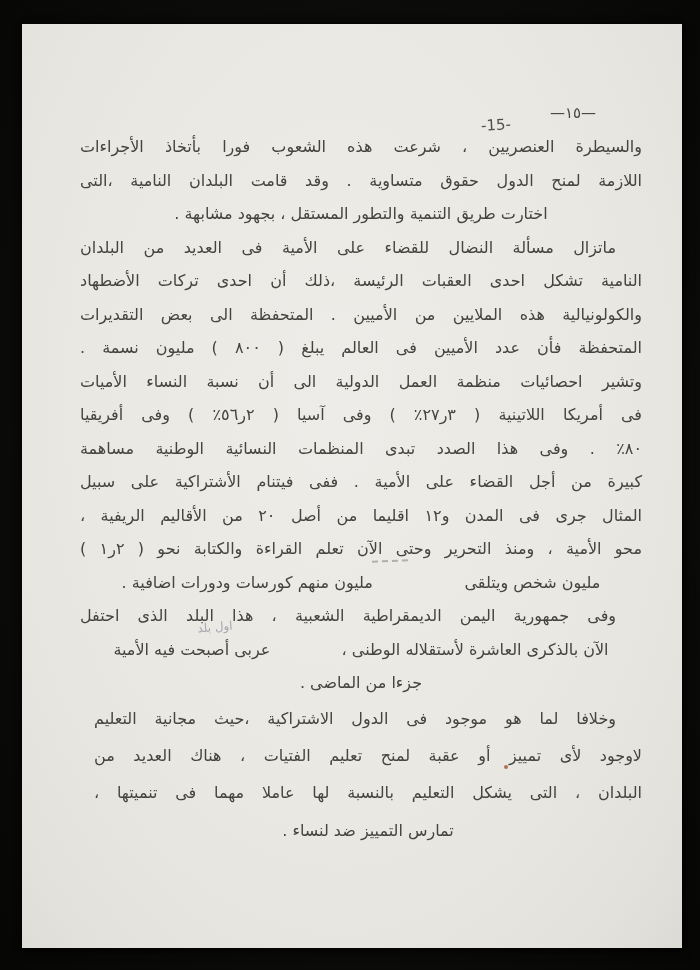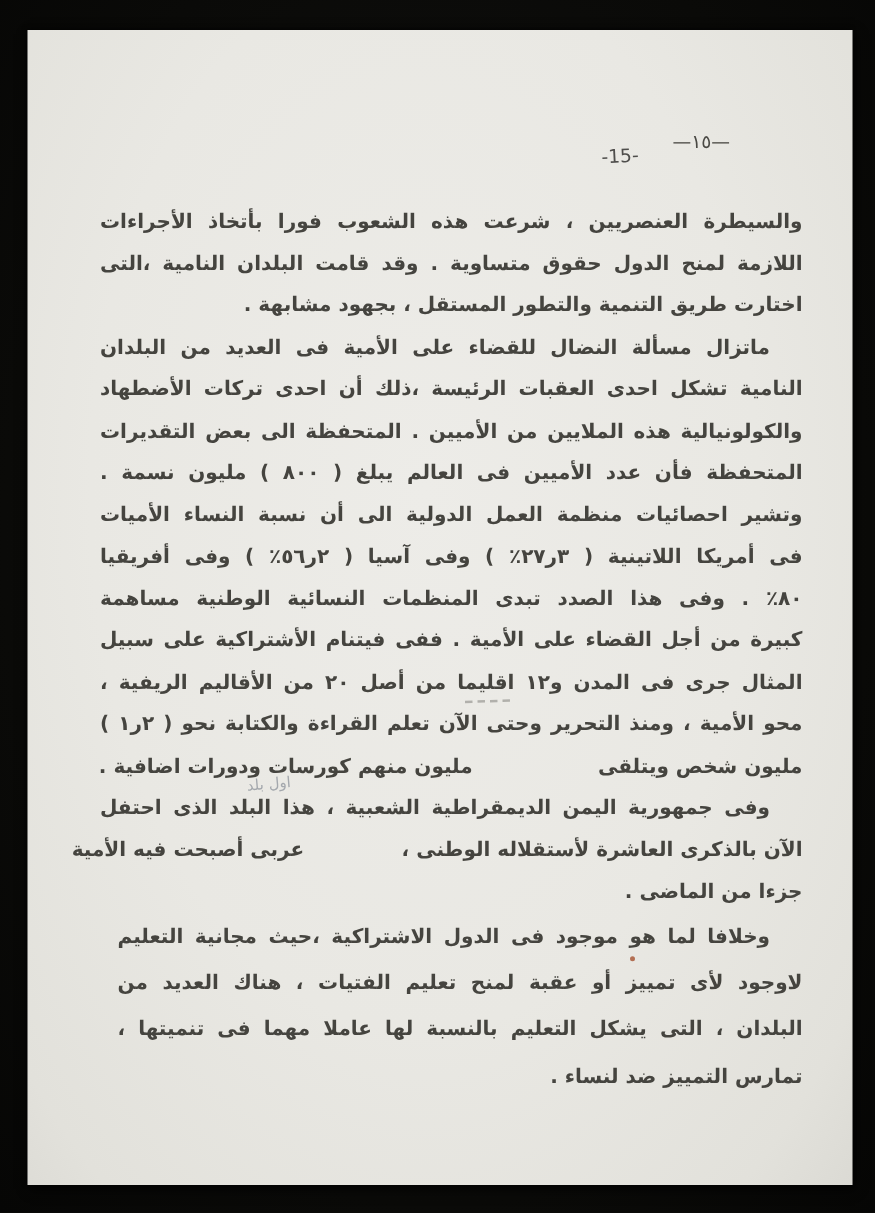--- a/index.html
+++ b/index.html
@@ -11,33 +11,33 @@
   .scan-bg{position:absolute;inset:0;background:
     radial-gradient(ellipse at 50% 45%, #111110 0%, #0a0a08 70%, #060605 100%);}
   .paper{
     position:absolute;left:22px;top:24px;width:660px;height:924px;
     background:
       radial-gradient(ellipse at 48% 40%, #edecE8 0%, #e9e8e3 55%, #e2e1db 88%, #dbdad4 100%);
     box-shadow:2px 3px 9px rgba(0,0,0,.85), -1px -1px 4px rgba(0,0,0,.6);
   }
   .pagenum-ar{
     position:absolute;top:80px;left:504px;width:70px;
-    direction:rtl;font-size:15px;color:#4a4944;letter-spacing:1px;text-align:center;
+    direction:rtl;font-size:15px;color:#4a4944;letter-spacing:1px;text-align:right;
   }
   .pagenum-en{
     position:absolute;top:92px;left:452px;width:44px;
     font-size:15px;color:#4f4e4c;text-align:center;transform:rotate(-3deg);
   }
   .textblock{
-    position:absolute;top:136px;left:58px;right:40px;
-    direction:rtl;color:#45443f;font-weight:bold;
+    position:absolute;top:106px;left:58px;right:40px;
+    direction:rtl;color:#45443f;
   }
   .line{
     height:33.5px;line-height:33.5px;font-size:16px;
-    text-align:right;white-space:nowrap;overflow:visible;
+    text-align:center;white-space:nowrap;overflow:visible;
   }
   .line.j{text-align:justify;text-align-last:justify;white-space:normal;}
   .line.indent{text-indent:26px;}
   .line.pre{white-space:pre;}
   .para-last .line{height:37.4px;line-height:37.4px;margin-left:14px;}
   .insertion{
     position:absolute;left:148px;top:596px;width:90px;
     direction:rtl;font-size:12px;color:#989da4;opacity:.85;
     transform:rotate(-5deg);text-align:center;
   }

